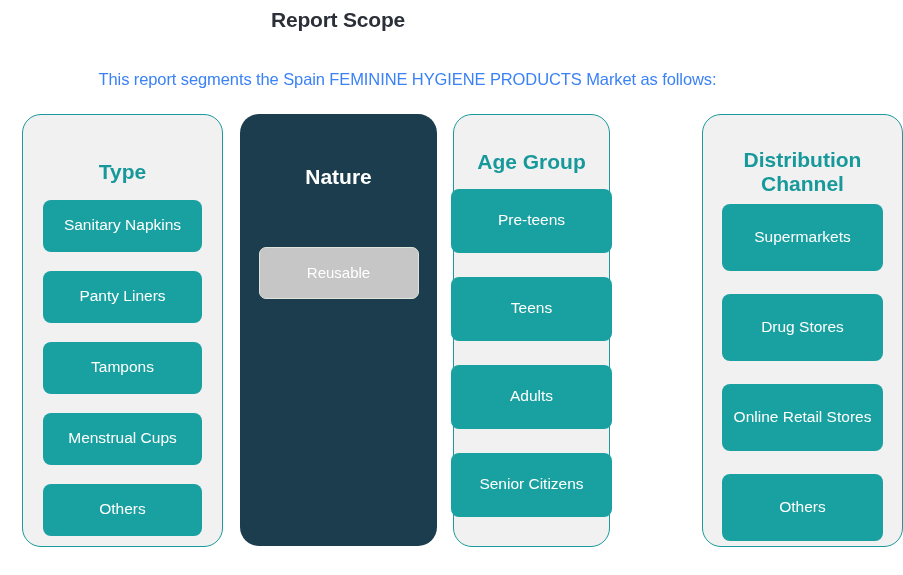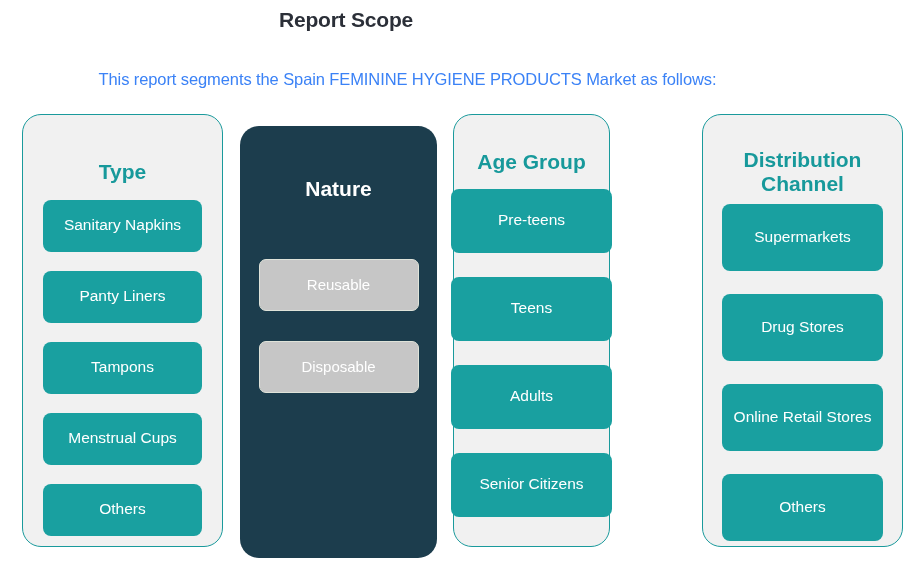--- a/index.html
+++ b/index.html
@@ -11,21 +11,21 @@
     height: 575px;
     background: #ffffff;
     font-family: "Liberation Sans", sans-serif;
     overflow: hidden;
     position: relative;
   }
 
   
   #page-title {
     position: absolute;
-    left: 16px;
+    left: 8px;
     top: 8px;
     width: 660px;
     text-align: center;
     font-size: 21px;
     font-weight: bold;
     color: #2b2f38;
     letter-spacing: -0.2px;
   }
   #page-subtitle {
     position: absolute;
@@ -57,21 +57,20 @@
     flex-direction: column;
     align-items: center;
   }
   .seg-card.light {
     background: #f1f1f1;
     border: 1.6px solid #1a9a9c;
   }
   .seg-card.dark {
     background: #1c3d4d;
     border: none;
-    margin-top: 12px;
   }
 
   
   .card-type  { left: 22px;  width: 201px; height: 433px; }
   .card-nature{ left: 240px; width: 197px; height: 432px; }
   .card-age   { left: 453px; width: 157px; height: 433px; align-items: flex-end; }
   .card-dist  { left: 702px; width: 201px; height: 433px; }
 
   .seg-heading {
     font-size: 21px;
@@ -151,21 +150,20 @@
       <div class="pill teal">Tampons</div>
       <div class="pill teal">Menstrual Cups</div>
       <div class="pill teal">Others</div>
     </div>
   </div>
 
   <div class="seg-card dark card-nature">
     <div class="seg-heading">Nature</div>
     <div class="pill-stack">
       <div class="pill grey">Reusable</div>
-      <div class="pill grey">Disposable</div>
     </div>
   </div>
 
   <div class="seg-card light card-age">
     <div class="seg-heading">Age Group</div>
     <div class="pill-stack">
       <div class="pill teal">Pre-teens</div>
       <div class="pill teal">Teens</div>
       <div class="pill teal">Adults</div>
       <div class="pill teal">Senior Citizens</div>

